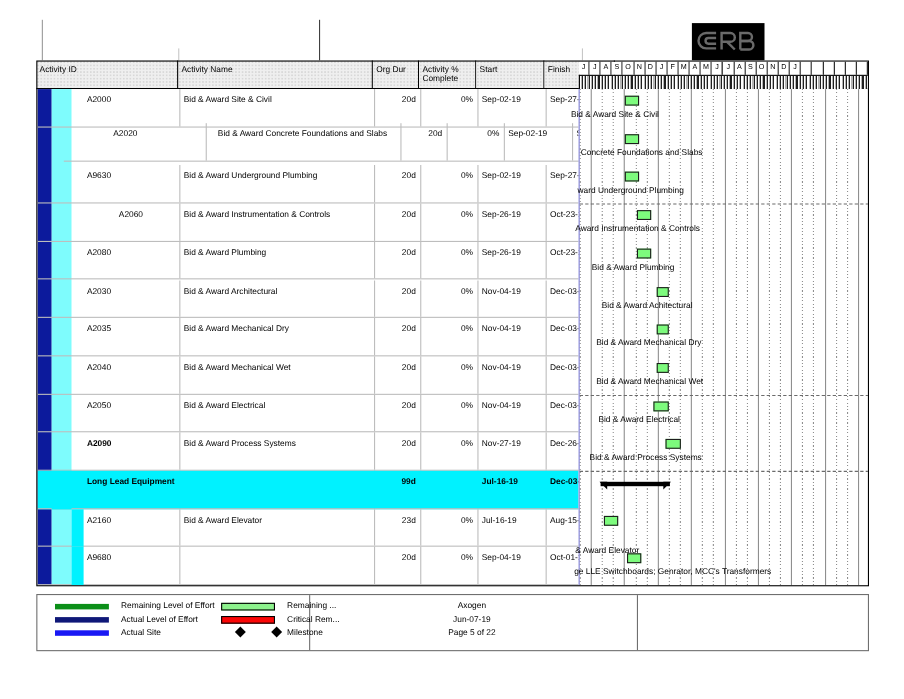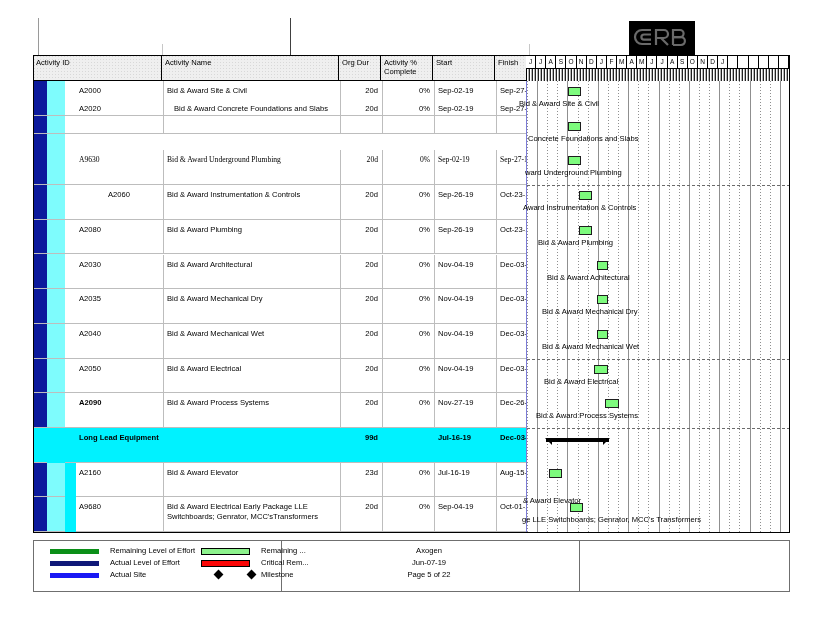--- a/index.html
+++ b/index.html
@@ -157,34 +157,34 @@
             <div class="vsep" style="left: 400px;"></div>
             <div class="vsep" style="left: 462px;"></div>
             <div class="vsep" style="left: 129px;"></div>
             <div class="c" style="left: 45px; width: 80px; text-align: left;">A2000</div>
             <div class="c" style="left: 133px; width: 168px; text-align: left;">Bid &amp; Award Site &amp; Civil</div>
             <div class="c" style="left: 306px; width: 38px; text-align: right;">20d</div>
             <div class="c" style="left: 348px; width: 48px; text-align: right;">0%</div>
             <div class="c" style="left: 404px; width: 58px; text-align: left;">Sep-02-19</div>
             <div class="c" style="left: 466px; width: 58px; text-align: left;">Sep-27-19</div>
           </div>
-          <div class="row" style="top: 18px; height: 34.7px;">
+          <div class="row" style="top: 31px; height: 34.7px; margin-left: 24px;">
             <div class="vsep" style="left: 306px;"></div>
             <div class="vsep" style="left: 348px;"></div>
             <div class="vsep" style="left: 400px;"></div>
             <div class="vsep" style="left: 462px;"></div>
             <div class="vsep" style="left: 129px;"></div>
             <div class="c" style="left: 45px; width: 80px; text-align: left;">A2020</div>
             <div class="c" style="left: 133px; width: 168px; text-align: center;">Bid &amp; Award Concrete Foundations and Slabs</div>
             <div class="c" style="left: 306px; width: 38px; text-align: right;">20d</div>
             <div class="c" style="left: 348px; width: 48px; text-align: right;">0%</div>
             <div class="c" style="left: 404px; width: 58px; text-align: left;">Sep-02-19</div>
             <div class="c" style="left: 466px; width: 58px; text-align: left;">Sep-27-19</div>
           </div>
-          <div class="row" style="top: 69.4px; height: 34.7px; font-family: Liberation Serif, serif;">
+          <div class="row" style="top: 69.4px; height: 34.7px;">
             <div class="vsep" style="left: 306px;"></div>
             <div class="vsep" style="left: 348px;"></div>
             <div class="vsep" style="left: 400px;"></div>
             <div class="vsep" style="left: 462px;"></div>
             <div class="vsep" style="left: 129px;"></div>
             <div class="c" style="left: 45px; width: 80px; text-align: left;">A9630</div>
             <div class="c" style="left: 133px; width: 168px; text-align: left;">Bid &amp; Award Underground Plumbing</div>
             <div class="c" style="left: 306px; width: 38px; text-align: right;">20d</div>
             <div class="c" style="left: 348px; width: 48px; text-align: right;">0%</div>
             <div class="c" style="left: 404px; width: 58px; text-align: left;">Sep-02-19</div>
@@ -307,21 +307,20 @@
             <div class="c" style="left: 466px; width: 58px; text-align: left;">Aug-15-19</div>
           </div>
           <div class="child-strip" style="top: 381.7px; height: 34.7px;"></div>
           <div class="row" style="top: 416.4px; height: 34.7px;">
             <div class="vsep" style="left: 306px;"></div>
             <div class="vsep" style="left: 348px;"></div>
             <div class="vsep" style="left: 400px;"></div>
             <div class="vsep" style="left: 462px;"></div>
             <div class="vsep" style="left: 129px;"></div>
             <div class="c" style="left: 45px; width: 80px; text-align: left;">A9680</div>
-            <div class="c" style="left: 133px; width: 168px; text-align: left;">Bid &amp; Award Electrical Early Package LLE<br>Switchboards; Genrator, MCC'sTransformers</div>
             <div class="c" style="left: 306px; width: 38px; text-align: right;">20d</div>
             <div class="c" style="left: 348px; width: 48px; text-align: right;">0%</div>
             <div class="c" style="left: 404px; width: 58px; text-align: left;">Sep-04-19</div>
             <div class="c" style="left: 466px; width: 58px; text-align: left;">Oct-01-19</div>
           </div>
           <div class="child-strip" style="top: 416.4px; height: 34.7px;"></div>
           <div class="summary-cyan-l" style="top: 347px; height: 34.7px; left: 13px; width: 18px;"></div>
         </div>
     </div>
 

